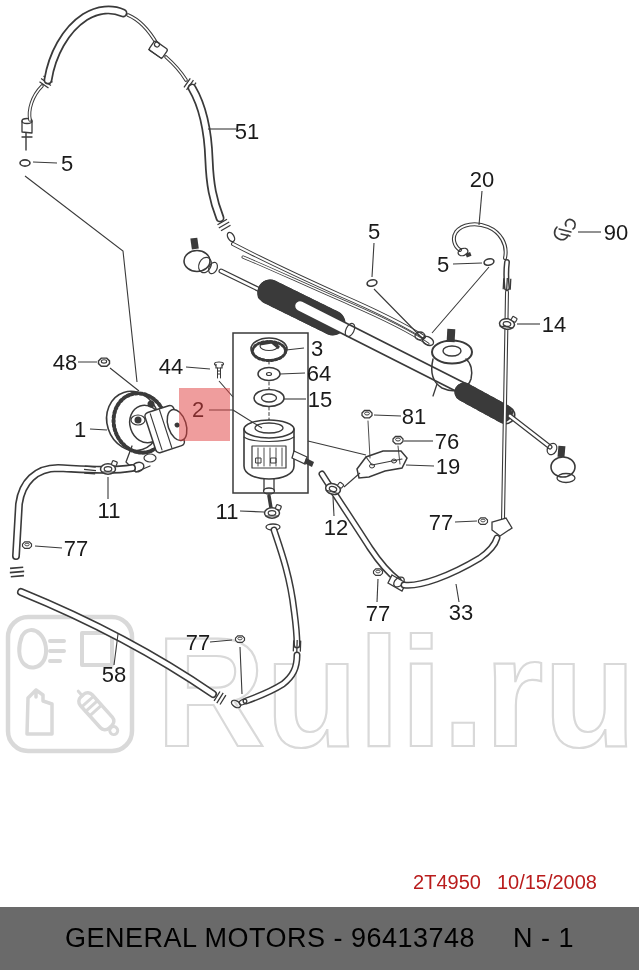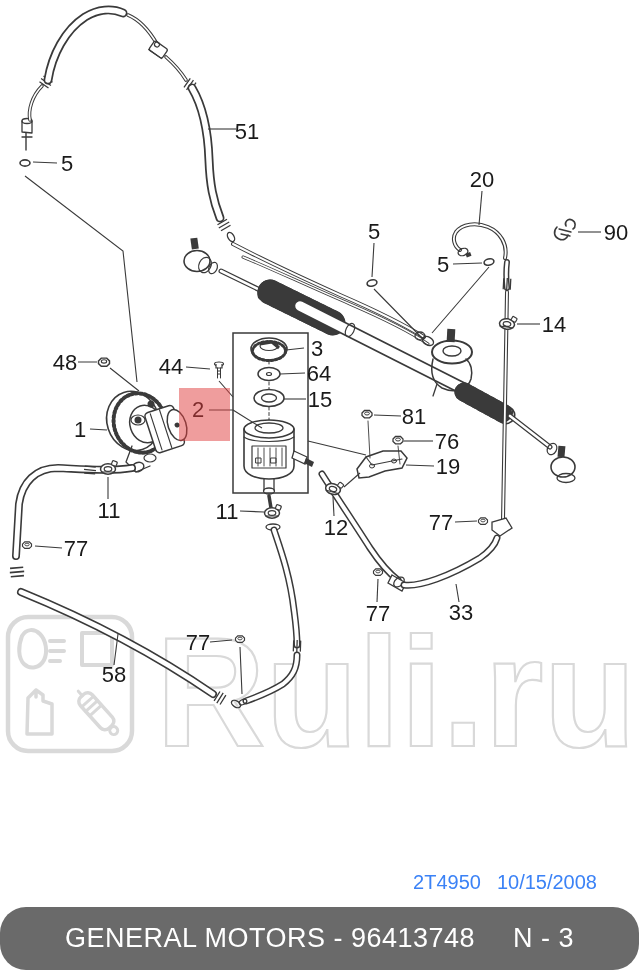--- a/index.html
+++ b/index.html
@@ -3,21 +3,21 @@
 <meta charset="utf-8">
 <style>
   html,body{margin:0;padding:0;background:#fff;}
   .stage{position:relative;width:639px;height:970px;background:#fff;overflow:hidden;
          font-family:"Liberation Sans",sans-serif;}
   svg{position:absolute;left:0;top:0;}
   .t{fill:none;stroke:#3a3a3a;stroke-linecap:round;stroke-linejoin:round;}
   .w{fill:none;stroke:#ffffff;stroke-linecap:round;stroke-linejoin:round;}
   .callout{font:22px "Liberation Sans",sans-serif;fill:#1a1a1a;text-anchor:middle;}
   .wm{stroke:#d9d9d9;}
-  .dateline{position:absolute;top:871px;right:42px;font-size:20px;color:#3b82f6;
+  .dateline{position:absolute;top:871px;right:42px;font-size:20px;color:#b91c1c;
             display:flex;gap:16px;}
   .footerbar{position:absolute;left:0;right:0;bottom:0;height:63px;background:#6a6a6a;
              display:flex;align-items:center;justify-content:center;gap:38px;
              color:#fff;font-size:27px;letter-spacing:.5px;}
 </style>
 </head>
 <body style="background: rgb(255, 255, 255);">
 
 <div class="stage">
 
@@ -316,18 +316,18 @@
       </g>
 
   <rect id="highlight-rect" x="179" y="388" width="51" height="53" fill="#E03C3C" fill-opacity="0.5"></rect>
 </svg>
 
 <div class="dateline">
   <span>2T4950</span>
   <span>10/15/2008</span>
 </div>
 
-<div class="footerbar" style="background: rgb(106, 106, 106); color: #ffffff; border-radius: 26px;">
+<div class="footerbar" style="background: rgb(106, 106, 106); color: #000000;">
   <span>GENERAL MOTORS - 96413748</span>
-  <span>N - 3</span>
+  <span>N - 1</span>
 </div>
 
 </div>
 
 </body></html>

